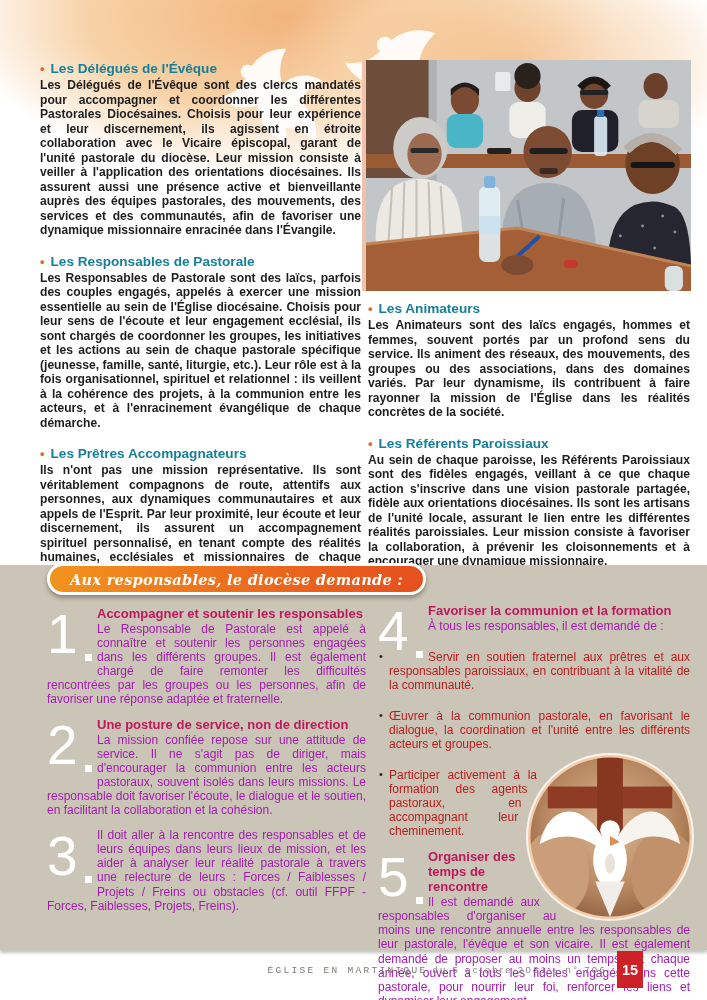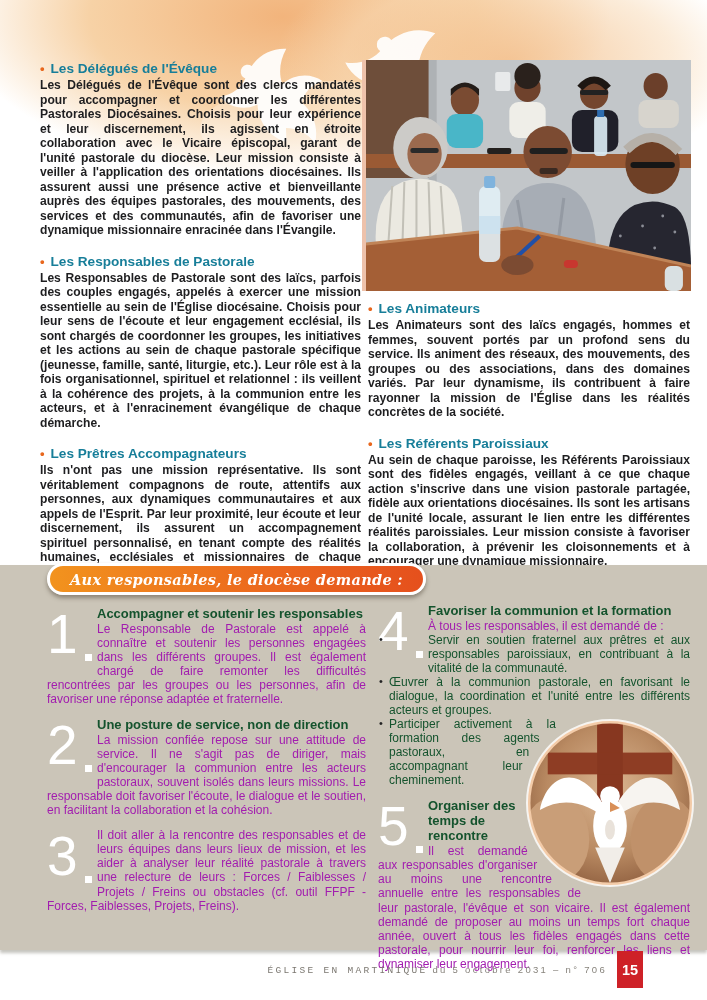--- a/index.html
+++ b/index.html
@@ -27,24 +27,24 @@
           padding:0 20px;background:linear-gradient(90deg,#f2931e 0%,#ec6a1d 55%,#e5501d 100%);
           border:3px solid #ffffff;border-radius:19px;box-sizing:border-box;
           color:#fff;font-family:"DejaVu Serif",serif;font-style:italic;font-weight:bold;font-size:14.5px;
           letter-spacing:.3px;box-shadow:0 3px 4px rgba(80,70,55,.5);white-space:nowrap;}
   .dcol-left{position:absolute;left:47px;top:41px;width:319px;}
   .dcol-right{position:absolute;left:378px;top:38px;width:312px;}
   .demand{margin-bottom:11px;clear:left;}
   .num{position:relative;float:left;width:36px;height:60px;margin-right:14px;
        color:#fff;font-size:55px;line-height:56px;font-weight:normal;letter-spacing:-2px;}
   .num::after{content:"";position:absolute;right:-9px;bottom:5px;width:7px;height:7px;background:#fff;}
-  .demand h4{margin:0 0 1px 0;font-size:13px;font-weight:bold;color:#14532d;}
+  .demand h4{margin:0 0 1px 0;font-size:13px;font-weight:bold;color:#be185d;}
   .demand p{margin:0;font-size:12px;line-height:1.17;text-align:justify;color:#a21caf;}
   .demand p.intro{text-align:left;}
-  .bullet{position:relative;padding-left:11px;font-size:12px;line-height:1.17;text-align:justify;color:#14532d;}
+  .bullet{position:relative;padding-left:11px;font-size:12px;line-height:1.17;text-align:justify;color:#b91c1c;margin-top:17px;}
   .bullet::before{content:"•";position:absolute;left:1px;top:0;font-size:11px;color:#232323;}
   .dove-wrap{float:right;width:168px;height:168px;margin:2px -4px 2px 9px;border-radius:50%;
              shape-outside:circle(50%);}
   .dove-wrap svg{display:block;width:100%;height:100%;}
   
   .footer{position:absolute;top:951px;right:64px;display:flex;align-items:center;gap:10px;}
   .ft{font-size:9.5px;color:#87837c;letter-spacing:2.3px;white-space:nowrap;}
   .ft .journal{color:#7b7770;font-family:Liberation Mono, monospace;}
   .badge{width:26px;height:37px;background:#ce2127;color:#fff;font-size:14.5px;font-weight:bold;
          display:flex;align-items:center;justify-content:center;}

